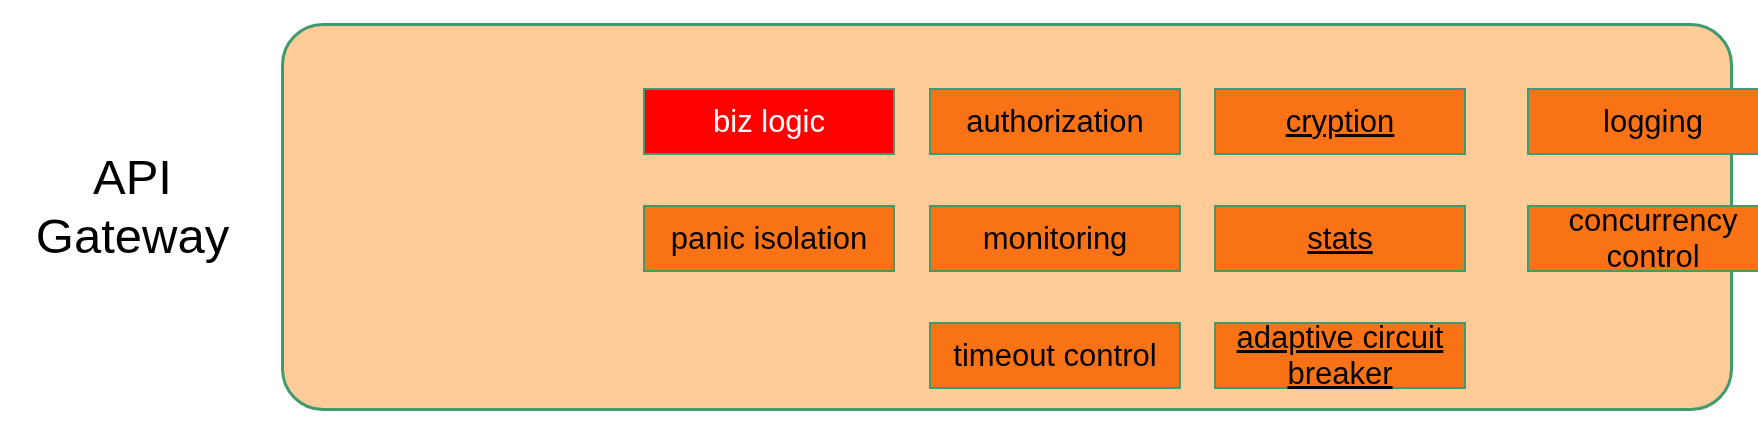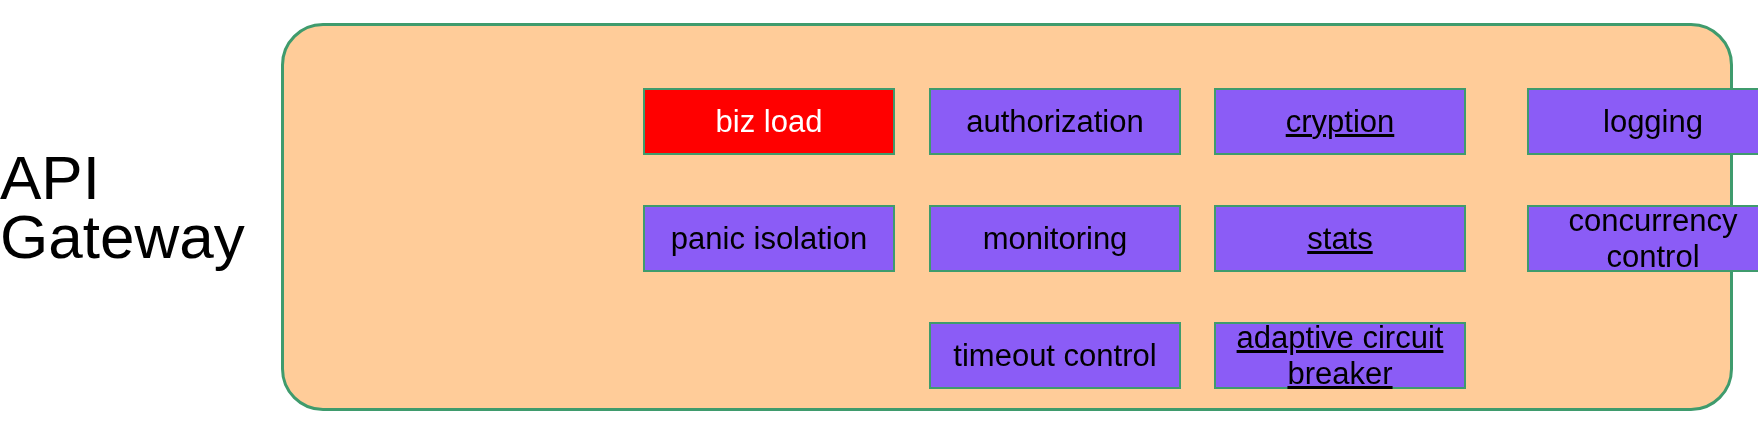--- a/index.html
+++ b/index.html
@@ -22,21 +22,22 @@
     width: 1758px;
     height: 436px;
   }
 
   
   .side-label {
     position: absolute;
     left: 0px;
     top: 148px;
     width: 265px;
-    font-size: 62px;
+    text-align: center;
+    font-size: 49px;
     line-height: 59px;
     color: #000000;
     white-space: pre-line;
   }
 
   
   .gateway-container {
     position: absolute;
     left: 281px;
     top: 23px;
@@ -53,21 +54,21 @@
     position: absolute;
     left: 359px;
     top: 62px;
     width: 1108px;
     height: 301px;
   }
 
   .feature-box {
     position: absolute;
     box-sizing: border-box;
-    background: #8b5cf6;
+    background: #f97316;
     border: 2px solid #3f9b6d;
     display: flex;
     align-items: center;
     justify-content: center;
     text-align: center;
     color: #000000;
     font-size: 31px;
     line-height: 36px;
     width: 252px;
     height: 67px;
@@ -95,21 +96,21 @@
 
 <div id="diagram">
 
   <div class="side-label">API
 Gateway</div>
 
   <div class="gateway-container">
 
     <div class="feature-grid">
 
-      <div class="feature-box highlight c0 r0">biz load</div>
+      <div class="feature-box highlight c0 r0">biz logic</div>
 
       <div class="feature-box c1 r0">authorization</div>
 
       <div class="feature-box c2 r0">cryption</div>
 
       <div class="feature-box c3 r0">logging</div>
 
       <div class="feature-box c0 r1">panic isolation</div>
 
       <div class="feature-box c1 r1">monitoring</div>

